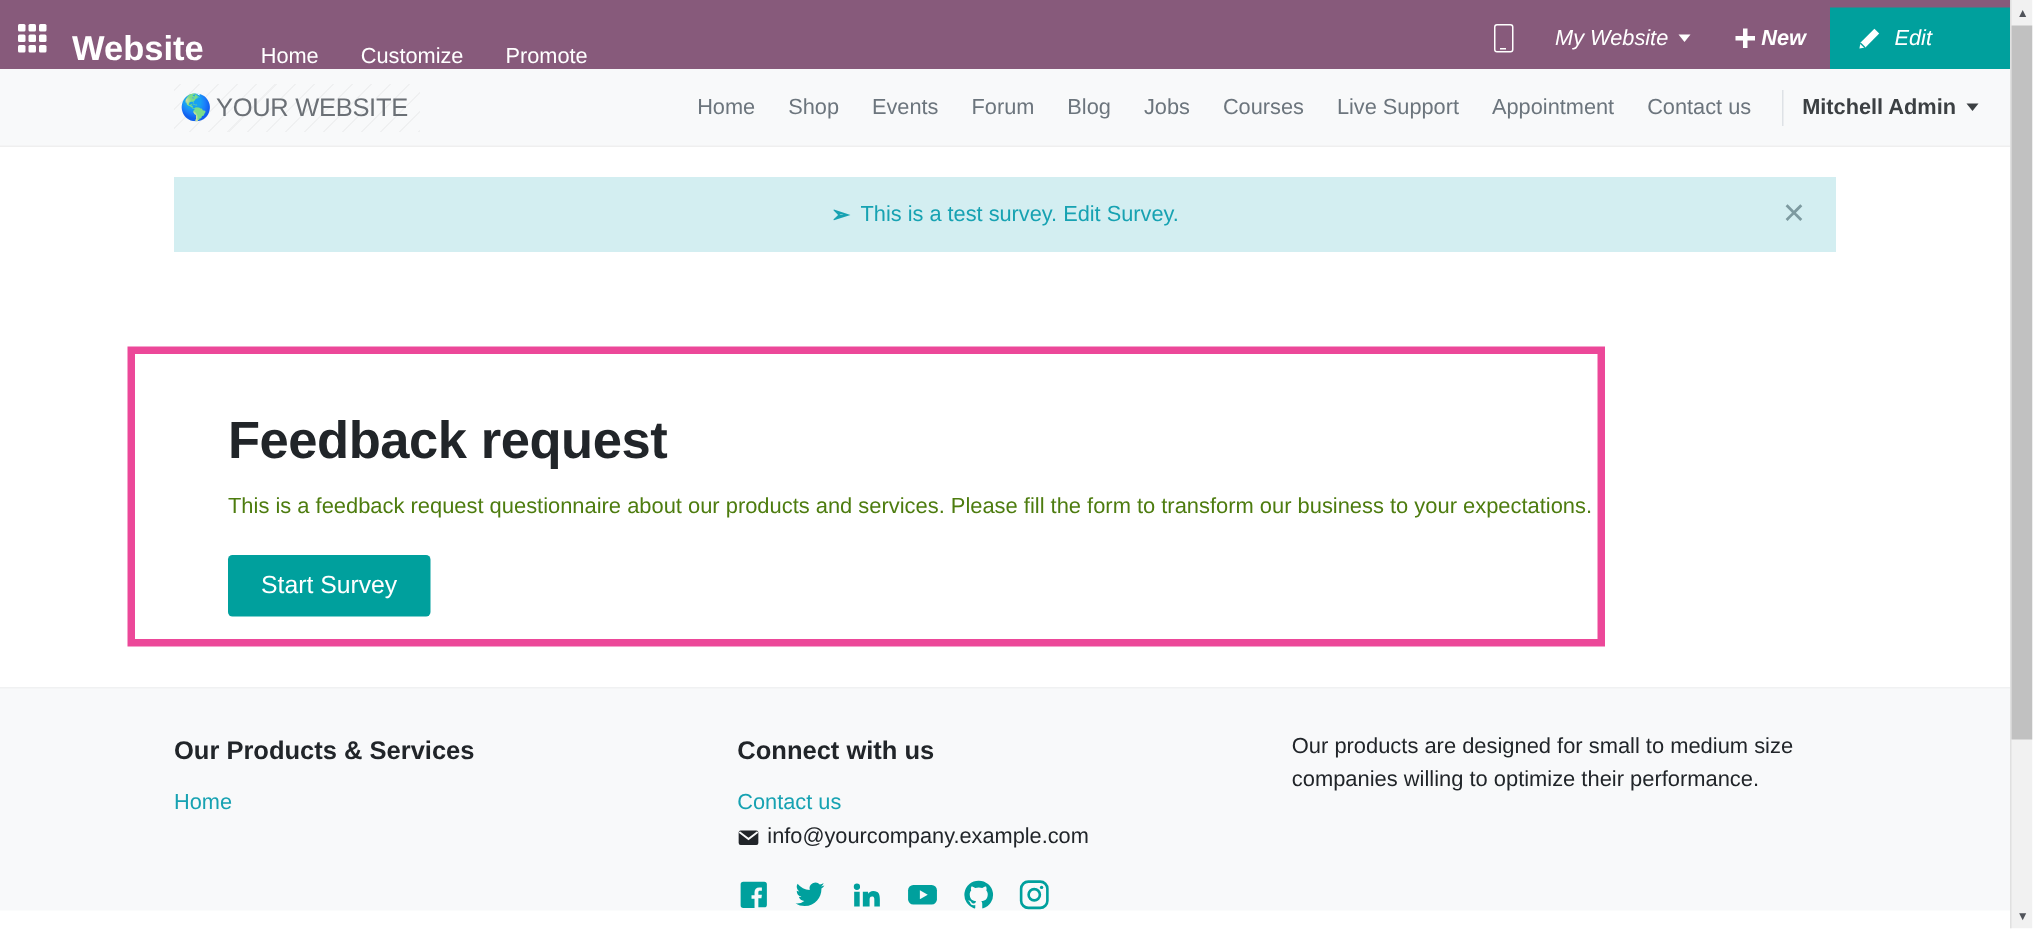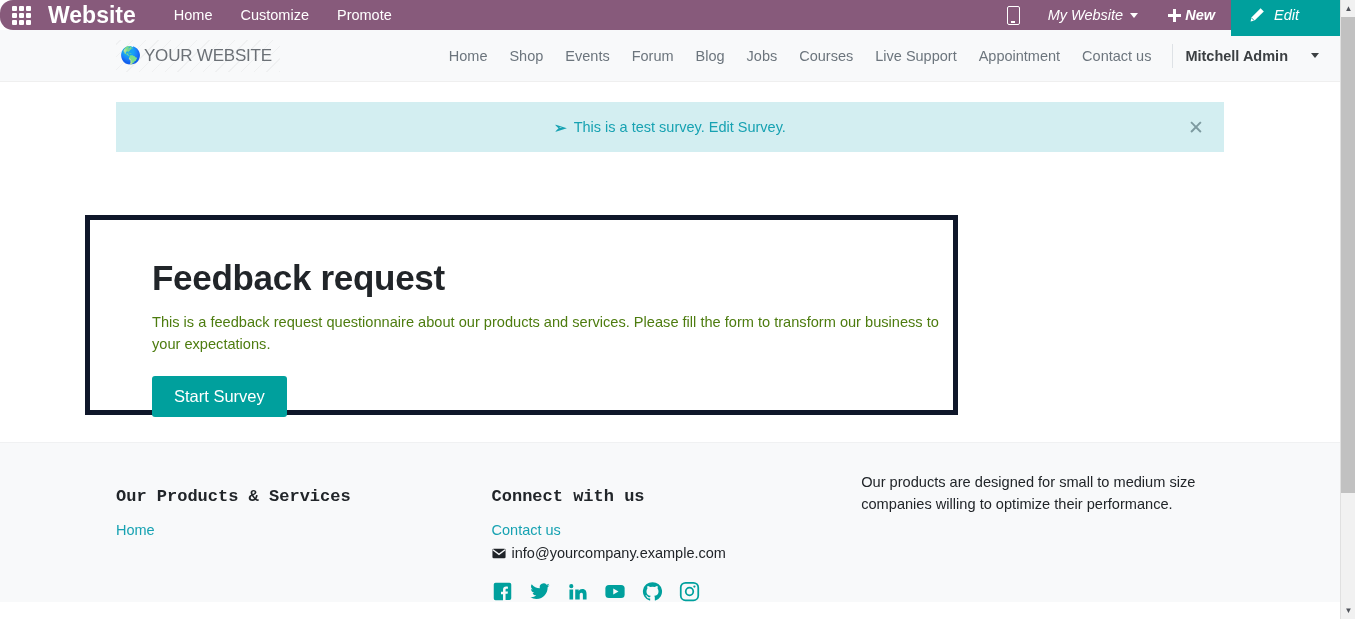--- a/index.html
+++ b/index.html
@@ -24,28 +24,27 @@
     position: absolute;
     left: 0; top: 0;
     width: 1340px;
     height: 619px;
     overflow: hidden;
     background: #ffffff;
   }
 
   
   .systray {
-    height: 30px;
+    height: 46px;
     background: #875A7B;
     display: flex;
-    align-items: center;
+    align-items: flex-end;
     color: #ffffff;
     font-size: 14px;
     position: relative;
-    border-radius: 13px;
   }
   .apps-btn {
     width: 42px;
     height: 41px;
     display: flex;
     align-items: center;
     justify-content: center;
     cursor: pointer;
   }
   .grid-icon {
@@ -143,21 +142,21 @@
     background: #ffffff;
   }
   .plus-glyph::before { left: 0; top: 5px; width: 13px; height: 3px; }
   .plus-glyph::after { top: 0; left: 5px; height: 13px; width: 3px; }
   .edit-btn {
     background: #00A09D;
     height: 41px;
     display: flex;
     align-items: center;
     gap: 9px;
-    padding: 0 11px 0 18px;
+    padding: 0 22px 0 18px;
     font-size: 14.5px;
     cursor: pointer;
     min-width: 80px;
   }
 
   
   .site-nav {
     height: 52px;
     background: #F8F9FA;
     border-bottom: 1px solid #efefef;
@@ -204,21 +203,21 @@
     height: 24px;
     background: #dee2e6;
     margin: 0 6px 0 10px;
   }
   .user-menu {
     color: #3c4043;
     font-weight: bold;
     font-size: 14.5px;
     display: flex;
     align-items: center;
-    gap: 23px;
+    gap: 7px;
     padding-left: 6px;
     cursor: pointer;
   }
   .caret-dark {
     width: 0; height: 0;
     border-left: 4.5px solid transparent;
     border-right: 4.5px solid transparent;
     border-top: 5px solid #3c4043;
   }
 
@@ -259,23 +258,23 @@
     font-size: 19px;
     color: #7d9aa0;
     cursor: pointer;
     line-height: 1;
     font-family: "Liberation Sans", sans-serif;
   }
 
   
   .survey-card {
     margin: 63px 0 0 85px;
-    width: 873px;
+    width: 985px;
     box-sizing: border-box;
-    border: 5px solid #0f172a;
+    border: 5px solid #ec4899;
     background: #ffffff;
     padding: 38px 0 38px 62px;
     height: 200px;
   }
   .survey-title {
     font-size: 35px;
     font-weight: bold;
     color: #212529;
     margin: 0 0 14px 0;
     letter-spacing: -0.3px;
@@ -310,22 +309,21 @@
     display: flex;
     align-items: flex-start;
   }
   .fcol-1 { width: 383px; }
   .fcol-2 { width: 377px; }
   .fcol-3 { width: 370px; }
   .footer-head {
     font-size: 17px;
     font-weight: bold;
     color: #212529;
-    margin: 16px 0 16px 0;
-    font-family: Liberation Mono, monospace;
+    margin: 4px 0 16px 0;
   }
   .footer-head-inline {
     font-size: 17px;
     font-weight: bold;
     color: #212529;
     margin: 0 0 10px 0;
   }
   .about-link {
     color: #17a2b2;
     font-weight: normal;

